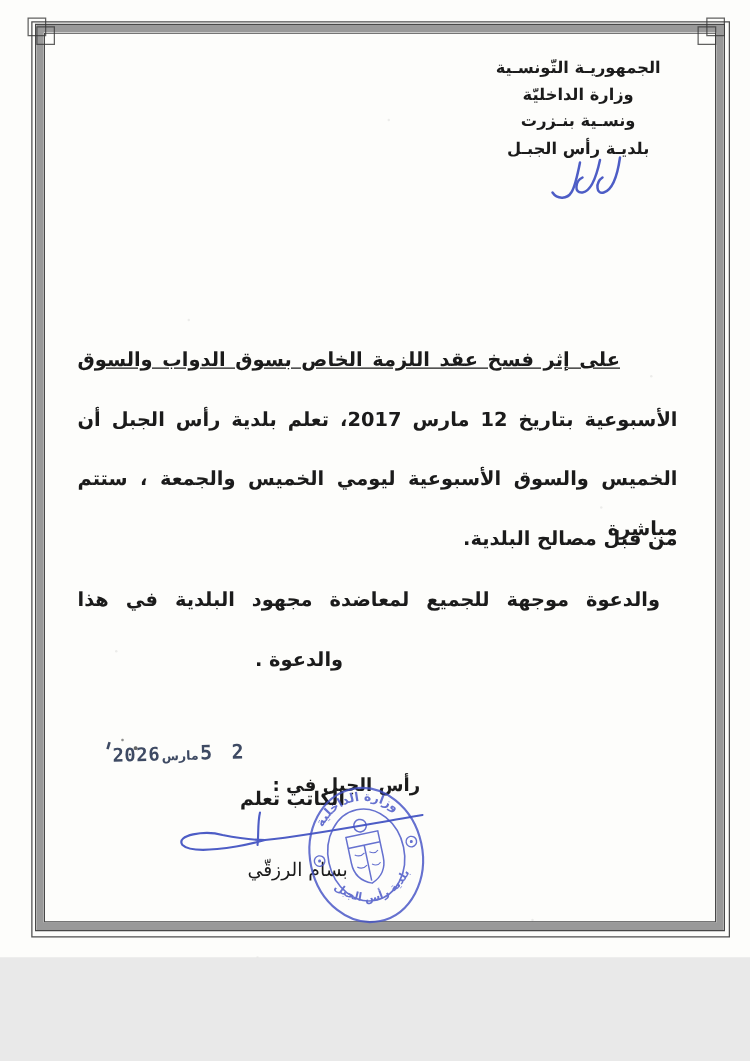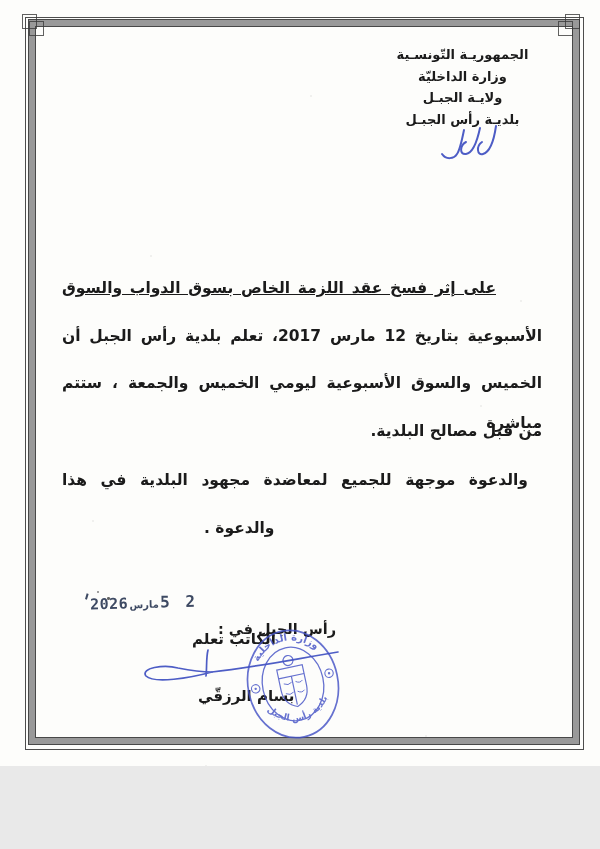--- a/index.html
+++ b/index.html
@@ -35,21 +35,21 @@
     font-weight:bold;font-size:14.5px;margin-top:24px;}
   .date-stamp{position:absolute;left:90px;top:593px;width:108px;display:flex;
     direction:rtl;justify-content:space-between;align-items:baseline;
     transform:rotate(-1.5deg);}
   .ds-day{font-family:"DejaVu Sans Mono",monospace;font-weight:bold;font-size:16px;letter-spacing:3px;}
   .ds-month{font-size:10px;font-weight:bold;}
   .ds-year{font-family:"DejaVu Sans Mono",monospace;font-weight:bold;font-size:15px;letter-spacing:.5px;position:relative;}
   .year-tick{position:absolute;left:-4px;top:-2px;width:2px;height:6px;transform:rotate(18deg);}
   
   .sig-role{position:absolute;left:192px;top:630px;direction:rtl;font-weight:bold;font-size:15px;}
-  .sig-name{position:absolute;left:198px;top:687px;direction:rtl;font-weight:bold;font-size:15px;}
+  .sig-name{position:absolute;left:198px;top:687px;direction:rtl;font-weight:normal;font-size:15px;}
   .sig-svg{position:absolute;left:130px;top:638px;}
   .stamp-svg{position:absolute;left:238px;top:622px;opacity:.82;}
   
   .spk{position:absolute;border-radius:50%;background:#222;}
 </style>
 </head>
 <body>
 
 <div class="page">
 
@@ -60,21 +60,21 @@
   <div class="corner" style="left:565px;top:14px"></div>
   <div class="corner" style="left:558px;top:21px"></div>
   <div class="corner" style="left:22px;top:821px"></div>
   <div class="corner" style="left:29px;top:814px"></div>
   <div class="corner" style="left:565px;top:821px"></div>
   <div class="corner" style="left:558px;top:814px"></div>
 
   <div class="header">
     <div>الجمهوريـة التّونسـية</div>
     <div>وزارة الداخليّة</div>
-    <div>ولايـة الجبـل</div>
+    <div>ونسـية بنـزرت</div>
     <div>بلديـة رأس الجبـل</div>
   </div>
 
   <svg class="sig-svg" style="left:430px;top:120px" width="80" height="45" viewBox="0 0 80 45">
     <g fill="none" stroke="#3b4cc0" stroke-width="2" stroke-linecap="round" opacity="0.9">
       <path d="M 66 6 C 64 20, 60 32, 53 34 C 47 36, 46 26, 52 22"></path>
       <path d="M 50 8 C 47 22, 43 33, 36 34 C 29 35, 30 25, 36 22"></path>
       <path d="M 34 10 C 32 20, 30 30, 27 34 C 24 39, 16 40, 12 34"></path>
     </g>
   </svg>

